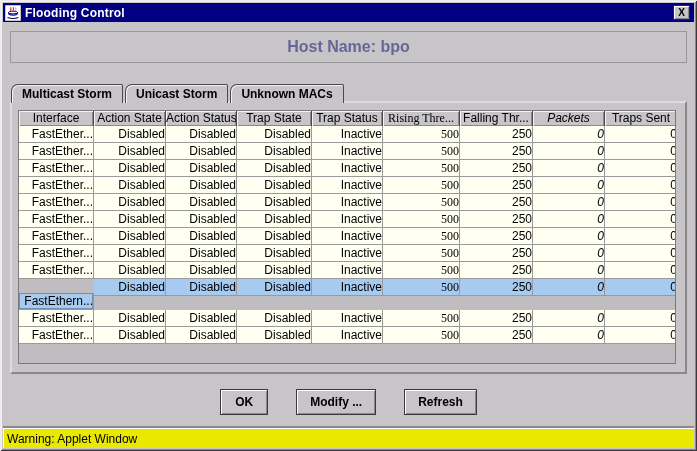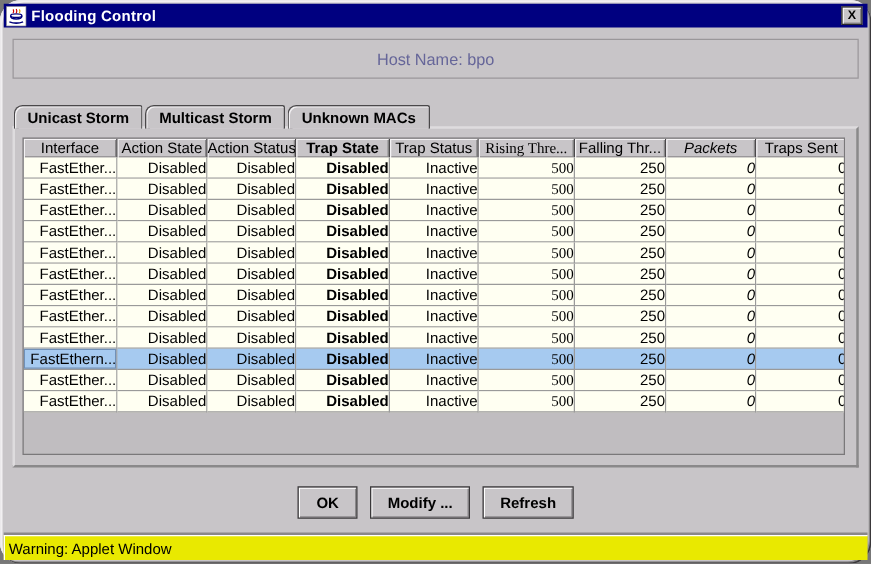--- a/index.html
+++ b/index.html
@@ -5,21 +5,20 @@
   * { margin:0; padding:0; box-sizing:border-box; }
   html,body { background:#777; }
   body { font-family:"Liberation Sans", sans-serif; }
 
   .window {
     position:relative; width:697px; height:451px;
     background:var(--window-bg,#c8c5c8);
     padding:3px;
     box-shadow: inset 1px 1px 0 #ecEAec, inset -1px -1px 0 #3a383a,
                 inset 2px 2px 0 #f4f2f4, inset -2px -2px 0 #8a888a;
-    border-radius: 17px;
   }
 
   
   .titlebar {
     height:19px; background:var(--title-bar,#000080);
     display:flex; align-items:center; gap:3px; padding:0 2px;
   }
   .app-icon { width:16px; height:16px; display:block; }
   .titlebar .title {
     color:var(--title-text,#fff); font-size:12px; font-weight:bold;
@@ -33,21 +32,21 @@
     line-height:12px; color:#000; display:flex; align-items:center; justify-content:center;
     cursor:default;
   }
 
   
   .host-panel {
     margin:9px 7px 0 7px; height:32px;
     border:1px solid #9a979a;
     display:flex; align-items:center; justify-content:center;
   }
-  .host-text { color:var(--host-text,#666699); font-size:13px; font-weight:normal; }
+  .host-text { color:var(--host-text,#666699); font-size:16px; font-weight:bold; }
 
   
   .tabs {
     margin:18px 7px -2px 8px; height:22px;
     display:flex; align-items:flex-end; gap:2px;
     position:relative; z-index:2;
   }
   .tab {
     background:var(--window-bg,#c8c5c8);
     border:1px solid #4a484a; border-bottom:none;
@@ -79,35 +78,35 @@
     overflow:hidden; white-space:nowrap; cursor:default;
   }
   .tr { display:flex;text-align:right; }
   .td {
     flex:none; height:17px; line-height:16px; padding-left:4px;
     font-size:12px; color:#000; background:var(--table-cell-bg,#fffff2);
     border-right:1px solid #9a9a9a; border-bottom:1px solid #9a9a9a;
     overflow:hidden; white-space:nowrap; cursor:default;
   }
   .tr.selected .td { background:var(--selection,#a6caf0); }
-  .tr.selected .td:first-child { box-shadow: inset 0 0 0 1px #7License090b8; box-shadow: inset 0 0 0 1px #7090b8; }
+  .tr.selected .td:first-child { box-shadow: inset 0 0 0 1px #7License090b8; box-shadow: inset 0 0 0 1px #7090b8; margin-top: 14px; }
 
   .th:nth-child(1), .td:nth-child(1) { width:75px; }
   .th:nth-child(2), .td:nth-child(2) { width:72px; }
   .th:nth-child(3), .td:nth-child(3) { width:71px; }
-  .th:nth-child(4), .td:nth-child(4) { width:75px;font-weight:bold; }
+  .th:nth-child(4), .td:nth-child(4) { width:75px; }
   .th:nth-child(5), .td:nth-child(5) { width:71px; }
   .th:nth-child(6), .td:nth-child(6) { width:77px;font-family:Liberation Serif, serif; }
   .th:nth-child(7), .td:nth-child(7) { width:73px; }
   .th:nth-child(8), .td:nth-child(8) { width:72px;font-style:italic; }
   .th:nth-child(9), .td:nth-child(9) { width:73px; }
 
   
   .buttonrow {
-    margin-top:15px; display:flex; justify-content:center; gap:10px;
+    margin-top:15px; display:flex; justify-content:center; gap:28px;
   }
   .btn {
     height:26px; min-width:48px; padding:0 13px;
     background:#c8c5c8; border:1px solid #3a383a;
     box-shadow: inset 1px 1px 0 #fff, inset -1px -1px 0 #8a888a;
     font-family:"Liberation Sans",sans-serif; font-size:12px; font-weight:bold; color:#000;
     cursor:default;
   }
 
   
@@ -139,22 +138,22 @@
     <button class="close-btn">
         <span>X</span>
       </button>
   </div>
 
   <div class="host-panel">
     <span class="host-text">Host Name: bpo</span>
   </div>
 
   <div class="tabs" id="tabs">
+      <div class="tab">Multicast Storm</div>
       <div class="tab">Unicast Storm</div>
-      <div class="tab">Multicast Storm</div>
       <div class="tab">Unknown MACs</div>
     </div>
 
   <div class="tabpanel">
     <div class="scrollpane">
       <div class="thead" id="thead">
           <div class="th">Interface</div>
           <div class="th">Action State</div>
           <div class="th">Action Status</div>
           <div class="th">Trap State</div>

